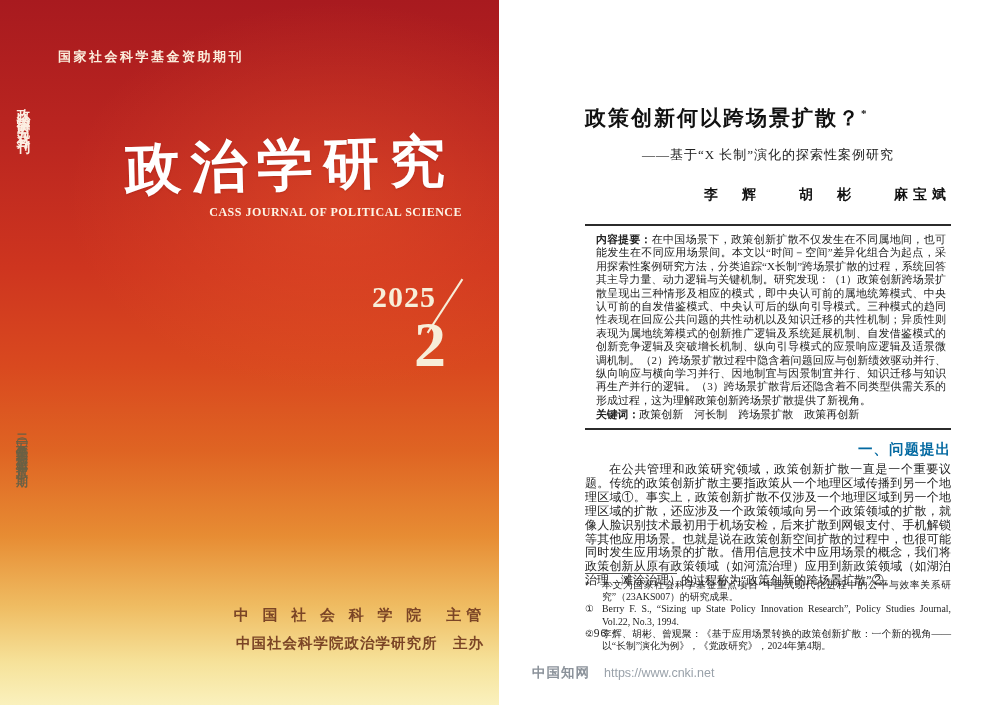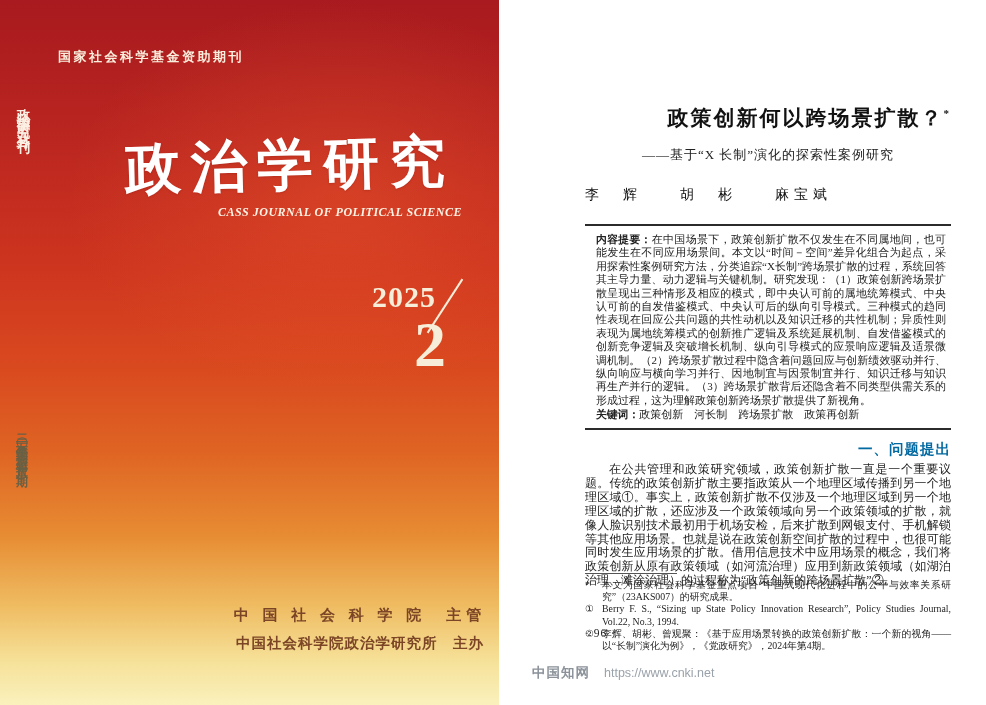--- a/index.html
+++ b/index.html
@@ -32,21 +32,21 @@
     font-size:13px; letter-spacing:2.5px; color:#fbeedd; font-weight:bold;
   }
   .cover-title {
     position:absolute; left:112px; top:128px; width:356px;
     font-size:56px; font-weight:bold; color:#ffffff; letter-spacing:10px;
     text-align:center; transform:rotate(-1.5deg); white-space:nowrap;
     text-shadow:0 1px 2px rgba(120,20,10,0.25);
   }
   .cover-subtitle {
     position:absolute; left:140px; top:205px; width:322px; text-align:right;
-    font-size:12px; font-weight:bold; letter-spacing:0.5px; color:#fdf4e6;font-style:italic;
+    font-size:12px; font-weight:bold; letter-spacing:0.5px; color:#fdf4e6;
   }
   .issue-year {
     position:absolute; left:372px; top:280px;
     font-size:30px; font-weight:bold; color:#f7eed9; letter-spacing:1px;
   }
   .issue-slash {
     position:absolute; left:444px; top:274px; width:2px; height:64px;
     background:#f7eed9; transform:rotate(33deg);
   }
   .issue-number {
@@ -58,26 +58,26 @@
     color:#7b4526; font-weight:bold;
   }
   .publisher .line1 { font-size:15px; letter-spacing:5px; }
   .publisher .line2 { font-size:14.5px; letter-spacing:1px; margin-top:9px; }
 
   
   .page { position:absolute; left:499px; top:0; width:487px; height:705px; background:#fff; }
   .col  { position:absolute; left:86px; width:366px; }
 
   .a-title {
-    top:104px; text-align:right; font-size:21px; font-weight:600;
+    top:104px; text-align:left; font-size:21px; font-weight:600;
     letter-spacing:2px; color:#111;
   }
   .a-title sup { font-size:11px; vertical-align:super; }
   .a-subtitle { top:146px; text-align:center; font-size:13px; color:#222; letter-spacing:1px; }
-  .a-authors  { top:186px; text-align:left; font-size:14px; letter-spacing:5px; color:#111; }
+  .a-authors  { top:186px; text-align:right; font-size:14px; letter-spacing:5px; color:#111;font-weight:bold; }
 
   .abstract-box {
     top:224px; border-top:2px solid #2b2b2b; border-bottom:2px solid #2b2b2b;
     padding:7px 5px 6px 11px;
     font-size:11px; line-height:13.4px; text-align:justify; color:#222;
   }
   .hei { font-family:"Liberation Sans", sans-serif; font-weight:bold; font-size:10.8px; }
   .kw-line { margin-top:1px; }
 
   .sec-heading {

